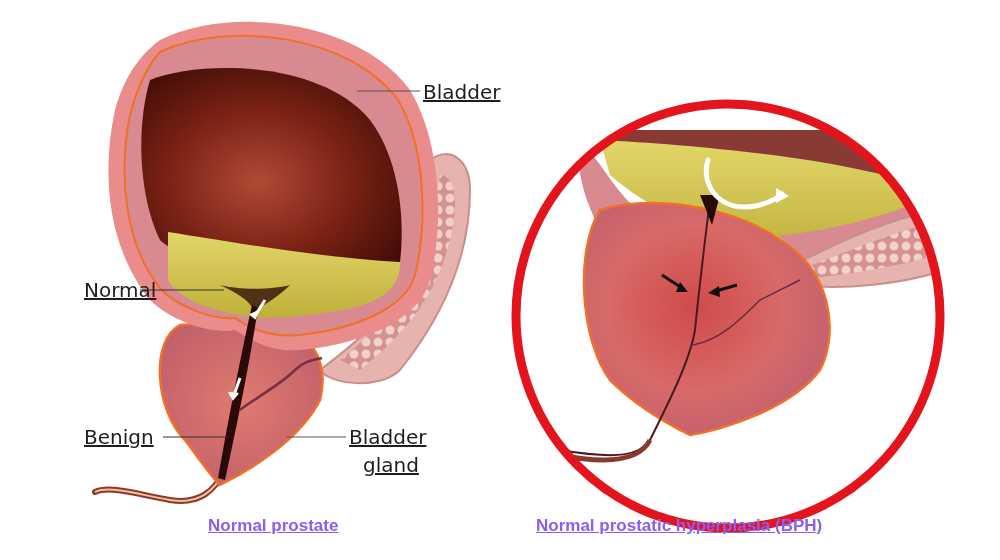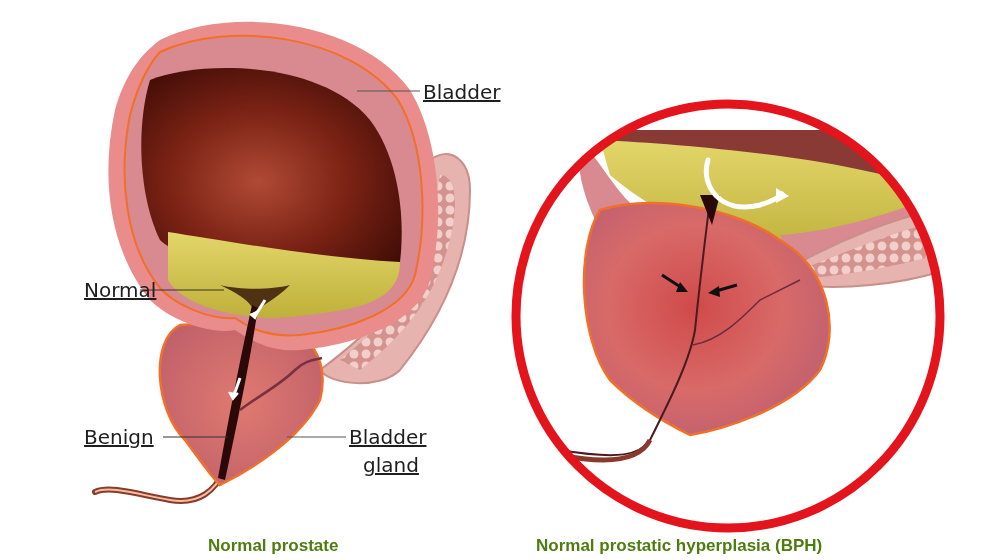--- a/index.html
+++ b/index.html
@@ -1,18 +1,18 @@
 <!DOCTYPE html>
 <html><head>
 <meta charset="utf-8">
 <style>
   html,body{margin:0;padding:0;background:#ffffff;}
   body{width:1000px;height:560px;position:relative;overflow:hidden;font-family:"DejaVu Sans","Liberation Sans",sans-serif;}
   .label{position:absolute;font-size:20px;color:#1e1e1e;line-height:24px;text-decoration:underline;}
-  .caption{position:absolute;font-family:"Liberation Sans",sans-serif;font-weight:bold;font-size:17px;color:#4d7c0f;top:536px;}
+  .caption{position:absolute;font-family:"Liberation Sans",sans-serif;font-weight:bold;font-size:17px;color:#8b5cf6;top:516px;text-decoration:underline;}
   svg{position:absolute;left:0;top:0;}
 </style>
 </head>
 <body>
 
 <svg width="1000" height="560" viewBox="0 0 1000 560">
   <defs>
     <radialGradient id="bladderIn" cx="0.45" cy="0.55" r="0.7">
       <stop offset="0" stop-color="#b04a35"></stop>
       <stop offset="0.5" stop-color="#7a2214"></stop>

